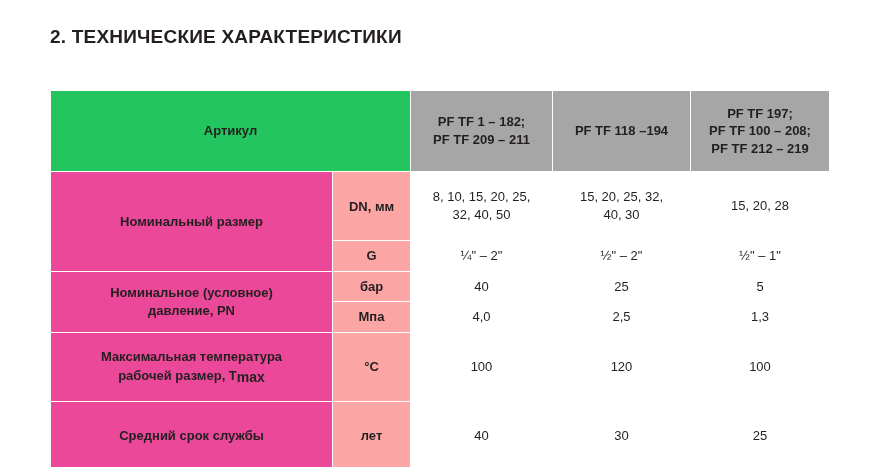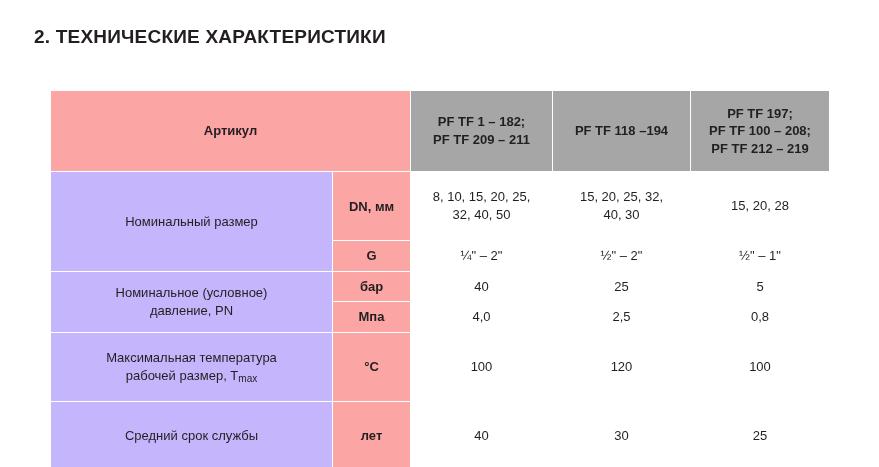--- a/index.html
+++ b/index.html
@@ -15,21 +15,21 @@
     overflow: hidden;
   }
   .page {
     position: relative;
     width: 879px;
     height: 467px;
     box-sizing: border-box;
   }
   .page-title {
     position: absolute;
-    left: 34px;
+    left: 50px;
     top: 26px;
     font-size: 19px;
     font-weight: bold;
     letter-spacing: 0.2px;
     color: #231f20;
   }
   .spec-table {
     position: absolute;
     left: 50px;
     top: 90px;
@@ -46,26 +46,26 @@
     padding: 6px 4px;
   }
   .hdr {
     background: #a6a6a6;
     font-weight: bold;
     font-size: 13px;
     height: 68px;
     line-height: 1.35;
   }
   .hdr-param {
-    background: #fca5a5;
+    background: #22c55e;
     font-weight: bold;
   }
   .rowlabel {
-    background: #c4b5fd;
-    font-weight: normal;
+    background: #ec4899;
+    font-weight: bold;
     font-size: 13.5px;
     line-height: 1.35;
     text-align: center;
   }
   .unit {
     background: #fca5a5;
     font-weight: bold;
     font-size: 13px;
     text-align: center;
   }
@@ -73,21 +73,21 @@
     background: #ffffff;
     font-size: 13.5px;
     line-height: 1.35;
   }
   .col-label { width: 282px; }
   .col-unit  { width: 78px; }
   .col-v1    { width: 142px; }
   .col-v2    { width: 138px; }
   .col-v3    { width: 139px; }
   .tall { height: 56px; }
-  .sub { font-size: 10px; vertical-align: baseline; position: relative; top: 2px; }
+  .sub { font-size: 14px; vertical-align: baseline; position: relative; top: 2px; }
   .two-line { white-space: pre-line; }
 </style>
 </head>
 <body>
 
 <div class="page">
 
   <div class="page-title">2. ТЕХНИЧЕСКИЕ ХАРАКТЕРИСТИКИ</div>
 
   <table class="spec-table">
@@ -132,21 +132,21 @@
         <td class="unit">бар</td>
         <td class="val">40</td>
         <td class="val">25</td>
         <td class="val">5</td>
       </tr>
 
       <tr>
         <td class="unit">Мпа</td>
         <td class="val">4,0</td>
         <td class="val">2,5</td>
-        <td class="val">0,8</td>
+        <td class="val">1,3</td>
       </tr>
 
       <tr>
         <td class="rowlabel"><span class="two-line">Максимальная температура
 рабочей размер, T</span><span class="sub">max</span></td>
         <td class="unit">°C</td>
         <td class="val tall">100</td>
         <td class="val tall">120</td>
         <td class="val tall">100</td>
       </tr>

